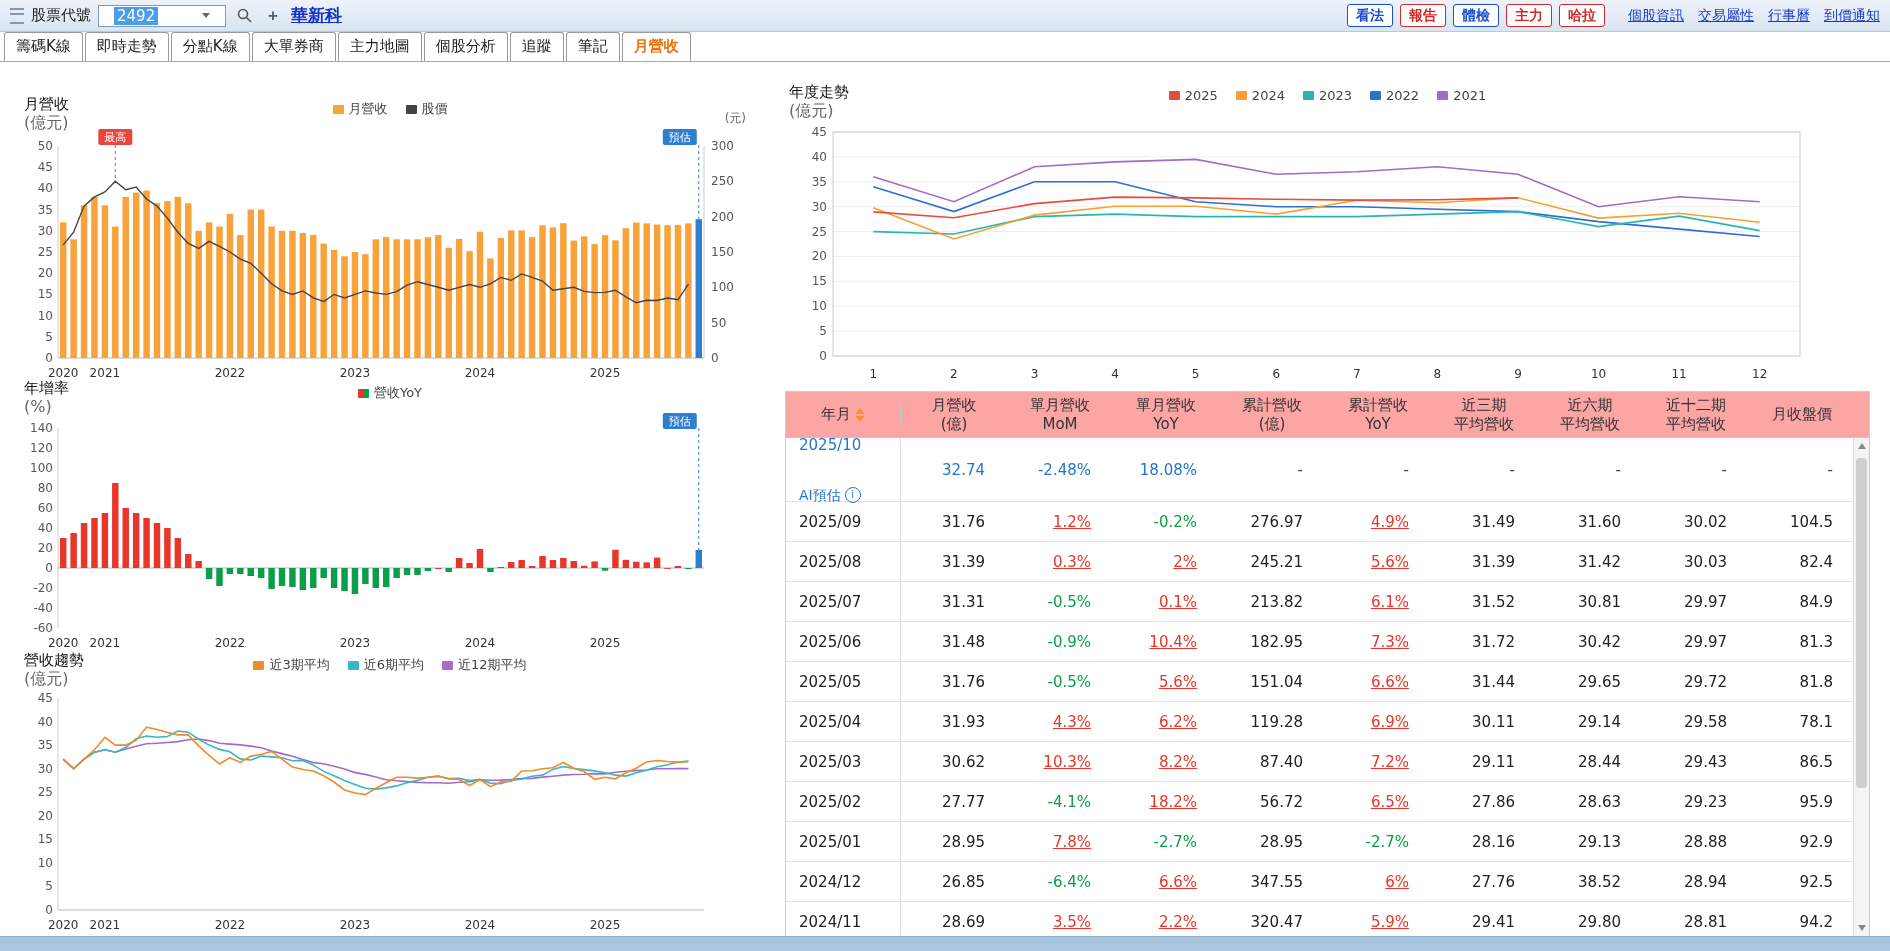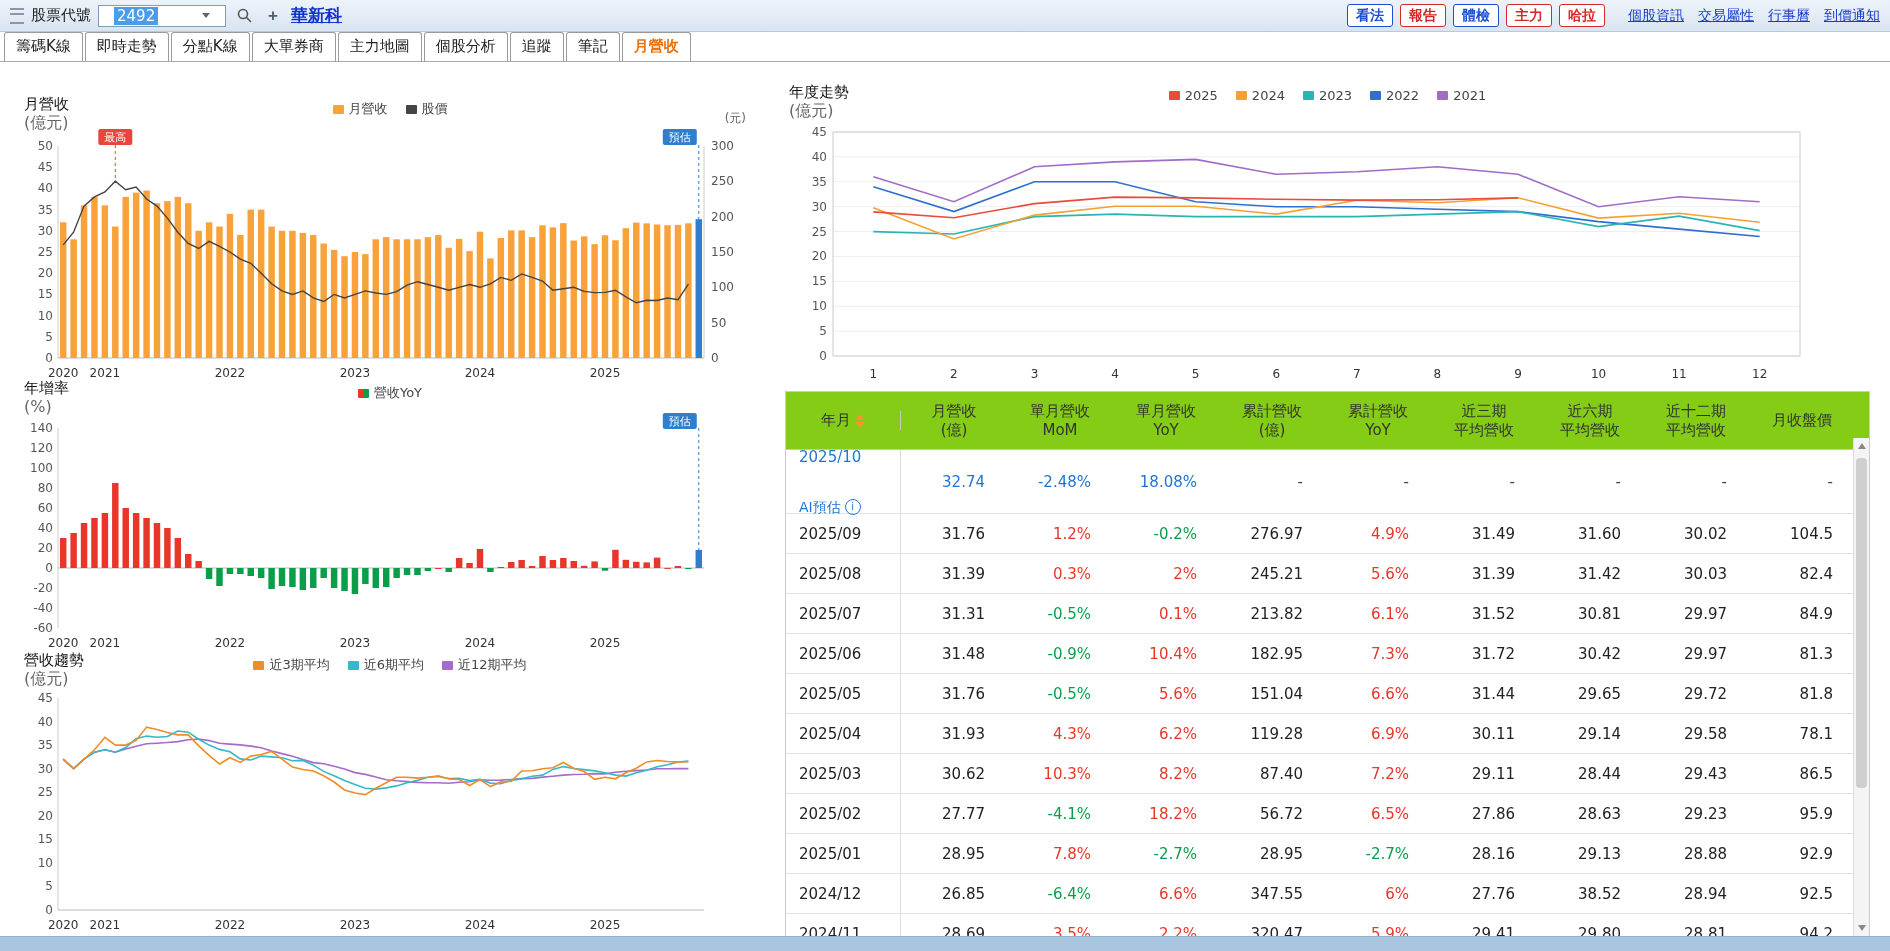--- a/index.html
+++ b/index.html
@@ -43,33 +43,33 @@
   .chart-title{position:absolute;left:4px;top:0;font-size:15px;color:#111;line-height:16px;}
   .chart-unit{position:absolute;left:4px;top:17px;font-size:16px;color:#666;}
   .right-unit{position:absolute;right:14px;top:14px;font-size:12px;color:#666;}
   .legend{position:absolute;left:0;right:0;top:4px;display:flex;justify-content:center;gap:18px;font-size:13px;color:#444;align-items:center;}
   .legend-item{display:flex;align-items:center;gap:5px;}
   .swatch{width:11px;height:9px;display:inline-block;border-radius:1px;}
   .swatch.split{background:linear-gradient(90deg,#e8362a 0 50%,#0a9e4a 50% 100%);}
   svg{display:block;}
   
   .rev-table{position:absolute;left:785px;top:391px;width:1085px;height:546px;overflow:hidden;border:1px solid #ccc;box-sizing:border-box;background:#fff;}
-  .thead{display:flex;background:#84cc16;border-bottom:1px solid #c6c6c6;height:58px;box-sizing:border-box;align-items:center;}
+  .thead{display:flex;background:#fca5a5;border-bottom:1px solid #c6c6c6;height:46px;box-sizing:border-box;align-items:center;}
   .th{display:flex;flex-direction:column;align-items:center;justify-content:center;font-size:15px;color:#333;line-height:19px;box-sizing:border-box;cursor:pointer;}
   .th.c0{width:115px;flex-direction:row;gap:4px;border-right:1px solid #c6c6c6;}
   .th:not(.c0){width:106px;}
   .sort-icon{display:inline-flex;flex-direction:column;gap:2px;}
   .sort-icon .up{width:0;height:0;border-left:5px solid transparent;border-right:5px solid transparent;border-bottom:6px solid #f0962e;}
   .sort-icon .dn{width:0;height:0;border-left:5px solid transparent;border-right:5px solid transparent;border-top:6px solid #f0962e;}
   .trow{display:flex;border-bottom:1px solid #e3e3e3;height:40px;align-items:center;background:#fff;box-sizing:border-box;}
   .trow.forecast{height:64px;}
   .td{box-sizing:border-box;font-size:15px;color:#222;}
   .td.c0{width:115px;padding-left:13px;border-right:1px solid #dcdcdc;align-self:stretch;display:flex;flex-direction:column;justify-content:center;line-height:20px;}
   .td:not(.c0){width:106px;text-align:right;padding-right:22px;}
-  .pos{color:#e8362a;}
+  .pos{color:#e8362a;text-decoration:underline;}
   .neg{color:#0a9e4a;}
   .dim{color:#444;}
   .fb{color:#2176d2;}
   .ym-sub{font-size:14px;display:flex;align-items:center;gap:4px;margin-top:30px;}
   .info-i{display:inline-block;width:14px;height:14px;border-radius:50%;border:1px solid #2176d2;color:#2176d2;font-size:10px;line-height:13px;text-align:center;font-style:normal;}
   
   .vscroll{position:absolute;right:0;top:46px;bottom:0;width:16px;background:#f4f4f4;border-left:1px solid #ddd;box-sizing:border-box;}
   .vs-arrow{position:absolute;left:0;right:0;height:16px;display:flex;align-items:center;justify-content:center;cursor:pointer;}
   .vs-arrow.up{top:0;}
   .vs-arrow.down{bottom:0;}

